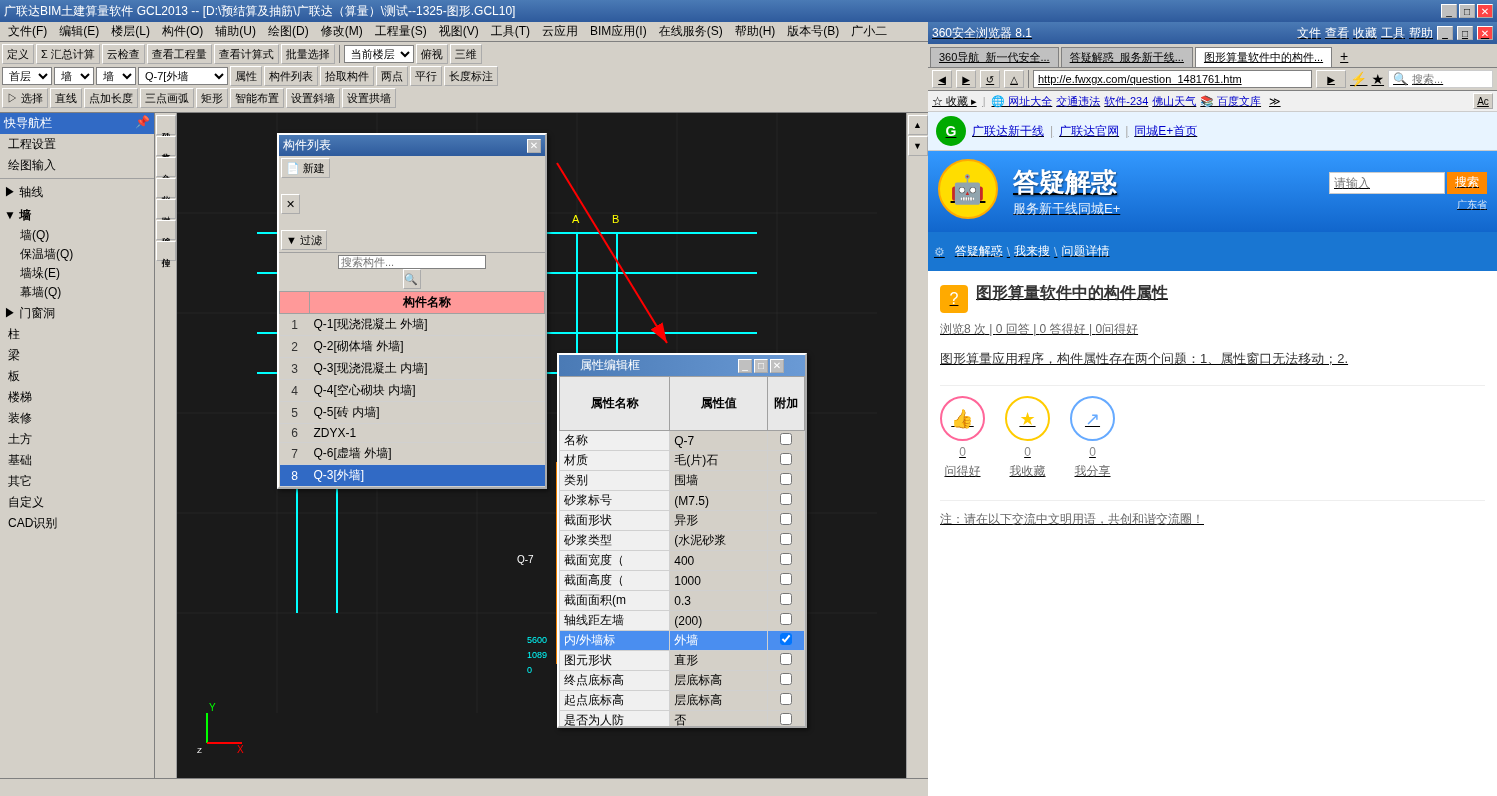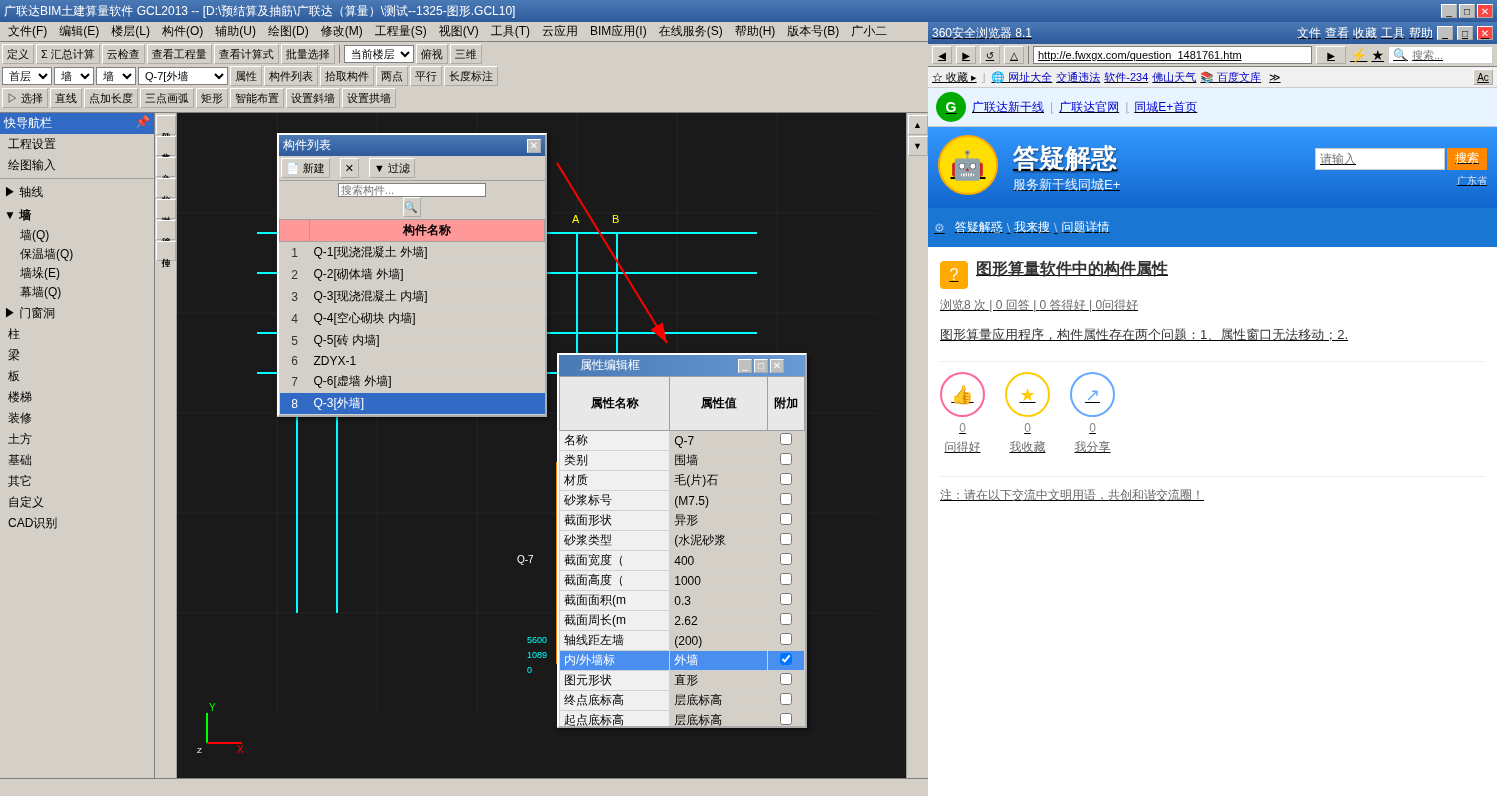--- a/index.html
+++ b/index.html
@@ -45,21 +45,21 @@
     
     .cad-canvas { flex: 1; background: #1a1a1a; position: relative; overflow: hidden; }
 
     
     .right-vert-toolbar { width: 22px; background: #d4d0c8; border-left: 1px solid #a0a0a0; flex-shrink: 0; display: flex; flex-direction: column; align-items: center; padding: 2px 0; gap: 1px; }
 
     
     .dialog { position: absolute; background: #d4d0c8; border: 2px outset #fff; box-shadow: 2px 2px 4px rgba(0,0,0,0.5); }
     .dialog-title { background: linear-gradient(to bottom, #4a7ab5, #2e5a9c); color: white; padding: 2px 4px; display: flex; justify-content: space-between; align-items: center; font-size: 12px; cursor: move; }
     .dialog-close { width: 14px; height: 14px; background: #c0c0c0; border: 1px outset #fff; font-size: 10px; cursor: pointer; display: flex; align-items: center; justify-content: center; }
-    .dialog-toolbar { display: flex; align-items: flex-start; gap: 10px; padding: 2px; background: #d4d0c8; border-bottom: 1px solid #a0a0a0; }
+    .dialog-toolbar { display: flex; align-items: flex-start; gap: 16px; padding: 2px; background: #d4d0c8; border-bottom: 1px solid #a0a0a0; flex-direction: column; }
     .dialog-search { display: flex; align-items: center; padding: 2px; background: #d4d0c8; flex-direction: column; }
     .dialog-search input { flex: 1; height: 18px; border: 1px solid #808080; background: white; font-size: 11px; padding: 0 2px; }
 
     
     .comp-table { width: 100%; border-collapse: collapse; border-radius: 23px; }
     .comp-table th { background: #ff9999; text-align: center; padding: 2px 4px; font-size: 12px; border: 1px solid #a0a0a0; }
     .comp-table td { padding: 2px 4px; font-size: 12px; border-bottom: 1px solid #d0d0d0; cursor: pointer; }
     .comp-table td:first-child { text-align: center; width: 30px; color: #333; }
     .comp-table tr.selected td { background: #316ac5; color: white; }
 
@@ -357,30 +357,30 @@
                     <th>附加</th>
                   </tr>
                 </thead>
                 <tbody id="prop-rows">
                 <tr>
                       <td>名称</td>
                       <td>Q-7</td>
                       <td><input type="checkbox" class="prop-checkbox" style=""></td>
                     </tr>
                     <tr>
+                      <td>材质</td>
+                      <td>毛(片)石</td>
+                      <td><input type="checkbox" class="prop-checkbox" style=""></td>
+                    </tr>
+                    <tr>
                       <td>类别</td>
                       <td>围墙</td>
                       <td><input type="checkbox" class="prop-checkbox" style=""></td>
                     </tr>
                     <tr>
-                      <td>材质</td>
-                      <td>毛(片)石</td>
-                      <td><input type="checkbox" class="prop-checkbox" style=""></td>
-                    </tr>
-                    <tr>
                       <td>砂浆标号</td>
                       <td>(M7.5)</td>
                       <td><input type="checkbox" class="prop-checkbox" style=""></td>
                     </tr>
                     <tr>
                       <td>截面形状</td>
                       <td>异形</td>
                       <td><input type="checkbox" class="prop-checkbox" style=""></td>
                     </tr>
                     <tr>
@@ -394,25 +394,20 @@
                       <td><input type="checkbox" class="prop-checkbox" style=""></td>
                     </tr>
                     <tr>
                       <td>截面高度（</td>
                       <td>1000</td>
                       <td><input type="checkbox" class="prop-checkbox" style=""></td>
                     </tr>
                     <tr>
                       <td>截面面积(m</td>
                       <td>0.3</td>
-                      <td><input type="checkbox" class="prop-checkbox" style=""></td>
-                    </tr>
-                    <tr>
-                      <td>截面周长(m</td>
-                      <td>2.62</td>
                       <td><input type="checkbox" class="prop-checkbox" style=""></td>
                     </tr>
                     <tr>
                       <td>轴线距左墙</td>
                       <td>(200)</td>
                       <td><input type="checkbox" class="prop-checkbox" style=""></td>
                     </tr>
                     <tr class="highlighted">
                       <td>内/外墙标</td>
                       <td>外墙</td>
@@ -472,20 +467,26 @@
           <span style="cursor:pointer;font-size:12px;">查看</span>
           <span style="cursor:pointer;font-size:12px;">收藏</span>
           <span style="cursor:pointer;font-size:12px;">工具</span>
           <span style="cursor:pointer;font-size:12px;">帮助</span>
           <div class="title-btn">_</div>
           <div class="title-btn">□</div>
           <div class="title-btn" style="background:#ff4444;color:white;">✕</div>
         </div>
       </div>
 
+      <div class="browser-tabs">
+        <div class="browser-tab">360导航_新一代安全...</div>
+        <div class="browser-tab">答疑解惑_服务新干线...</div>
+        <div class="browser-tab active">图形算量软件中的构件...</div>
+        <div style="padding:2px 6px;cursor:pointer;font-size:14px;align-self:center;">+</div>
+      </div>
 
       <div class="browser-address-bar">
         <div class="browser-nav-btn">◀</div>
         <div class="browser-nav-btn">▶</div>
         <div class="browser-nav-btn">↺</div>
         <div class="browser-nav-btn">△</div>
         <div style="width:1px;height:18px;background:#808080;"></div>
         <input class="browser-url" type="text" value="http://e.fwxgx.com/question_1481761.htm" style="">
         <div class="browser-nav-btn" style="width:30px;">▶</div>
         <span style="color:blue;font-size:14px;">⚡</span>
@@ -525,21 +526,21 @@
           <div style="width:65px;height:65px;position:relative;">
 
             <div style="width:60px;height:60px;background:#ffdd00;border-radius:50%;display:flex;align-items:center;justify-content:center;font-size:28px;border:2px solid #ffaa00;">🤖</div>
           </div>
           <div>
             <div style="color:white;font-size:26px;font-weight:bold;text-shadow:1px 1px 2px rgba(0,0,0,0.5);">答疑解惑</div>
             <div style="color:rgba(255,255,255,0.9);font-size:13px;">服务新干线同城E+</div>
           </div>
           <div style="margin-left:auto;display:flex;flex-direction:column;gap:4px;align-items:flex-end;">
             <div style="display:flex;gap:2px;">
-              <input type="text" placeholder="请输入" style="width: 130px; height: 22px; border: 1px solid rgb(204, 204, 204); font-size: 12px; padding: 0px 4px;">
+              <input type="text" placeholder="请输入" style="width: 116px; height: 22px; border: 1px solid rgb(204, 204, 204); font-size: 12px; padding: 0px 4px;">
               <button style="background:#ff8800;color:white;border:none;padding:0 8px;height:22px;cursor:pointer;font-size:12px;">搜索</button>
             </div>
             <div style="color:rgba(255,255,255,0.8);font-size:10px;">广东省</div>
           </div>
         </div>
 
         <div style="background:#1976D2;display:flex;align-items:center;">
           <span style="color:rgba(255,255,255,0.6);padding:4px 6px;font-size:12px;">⚙</span>
           <a class="link-item" style="color:white;padding:4px 4px;font-size:12px;">答疑解惑</a>
           <span style="color:rgba(255,255,255,0.6);font-size:12px;">\</span>

